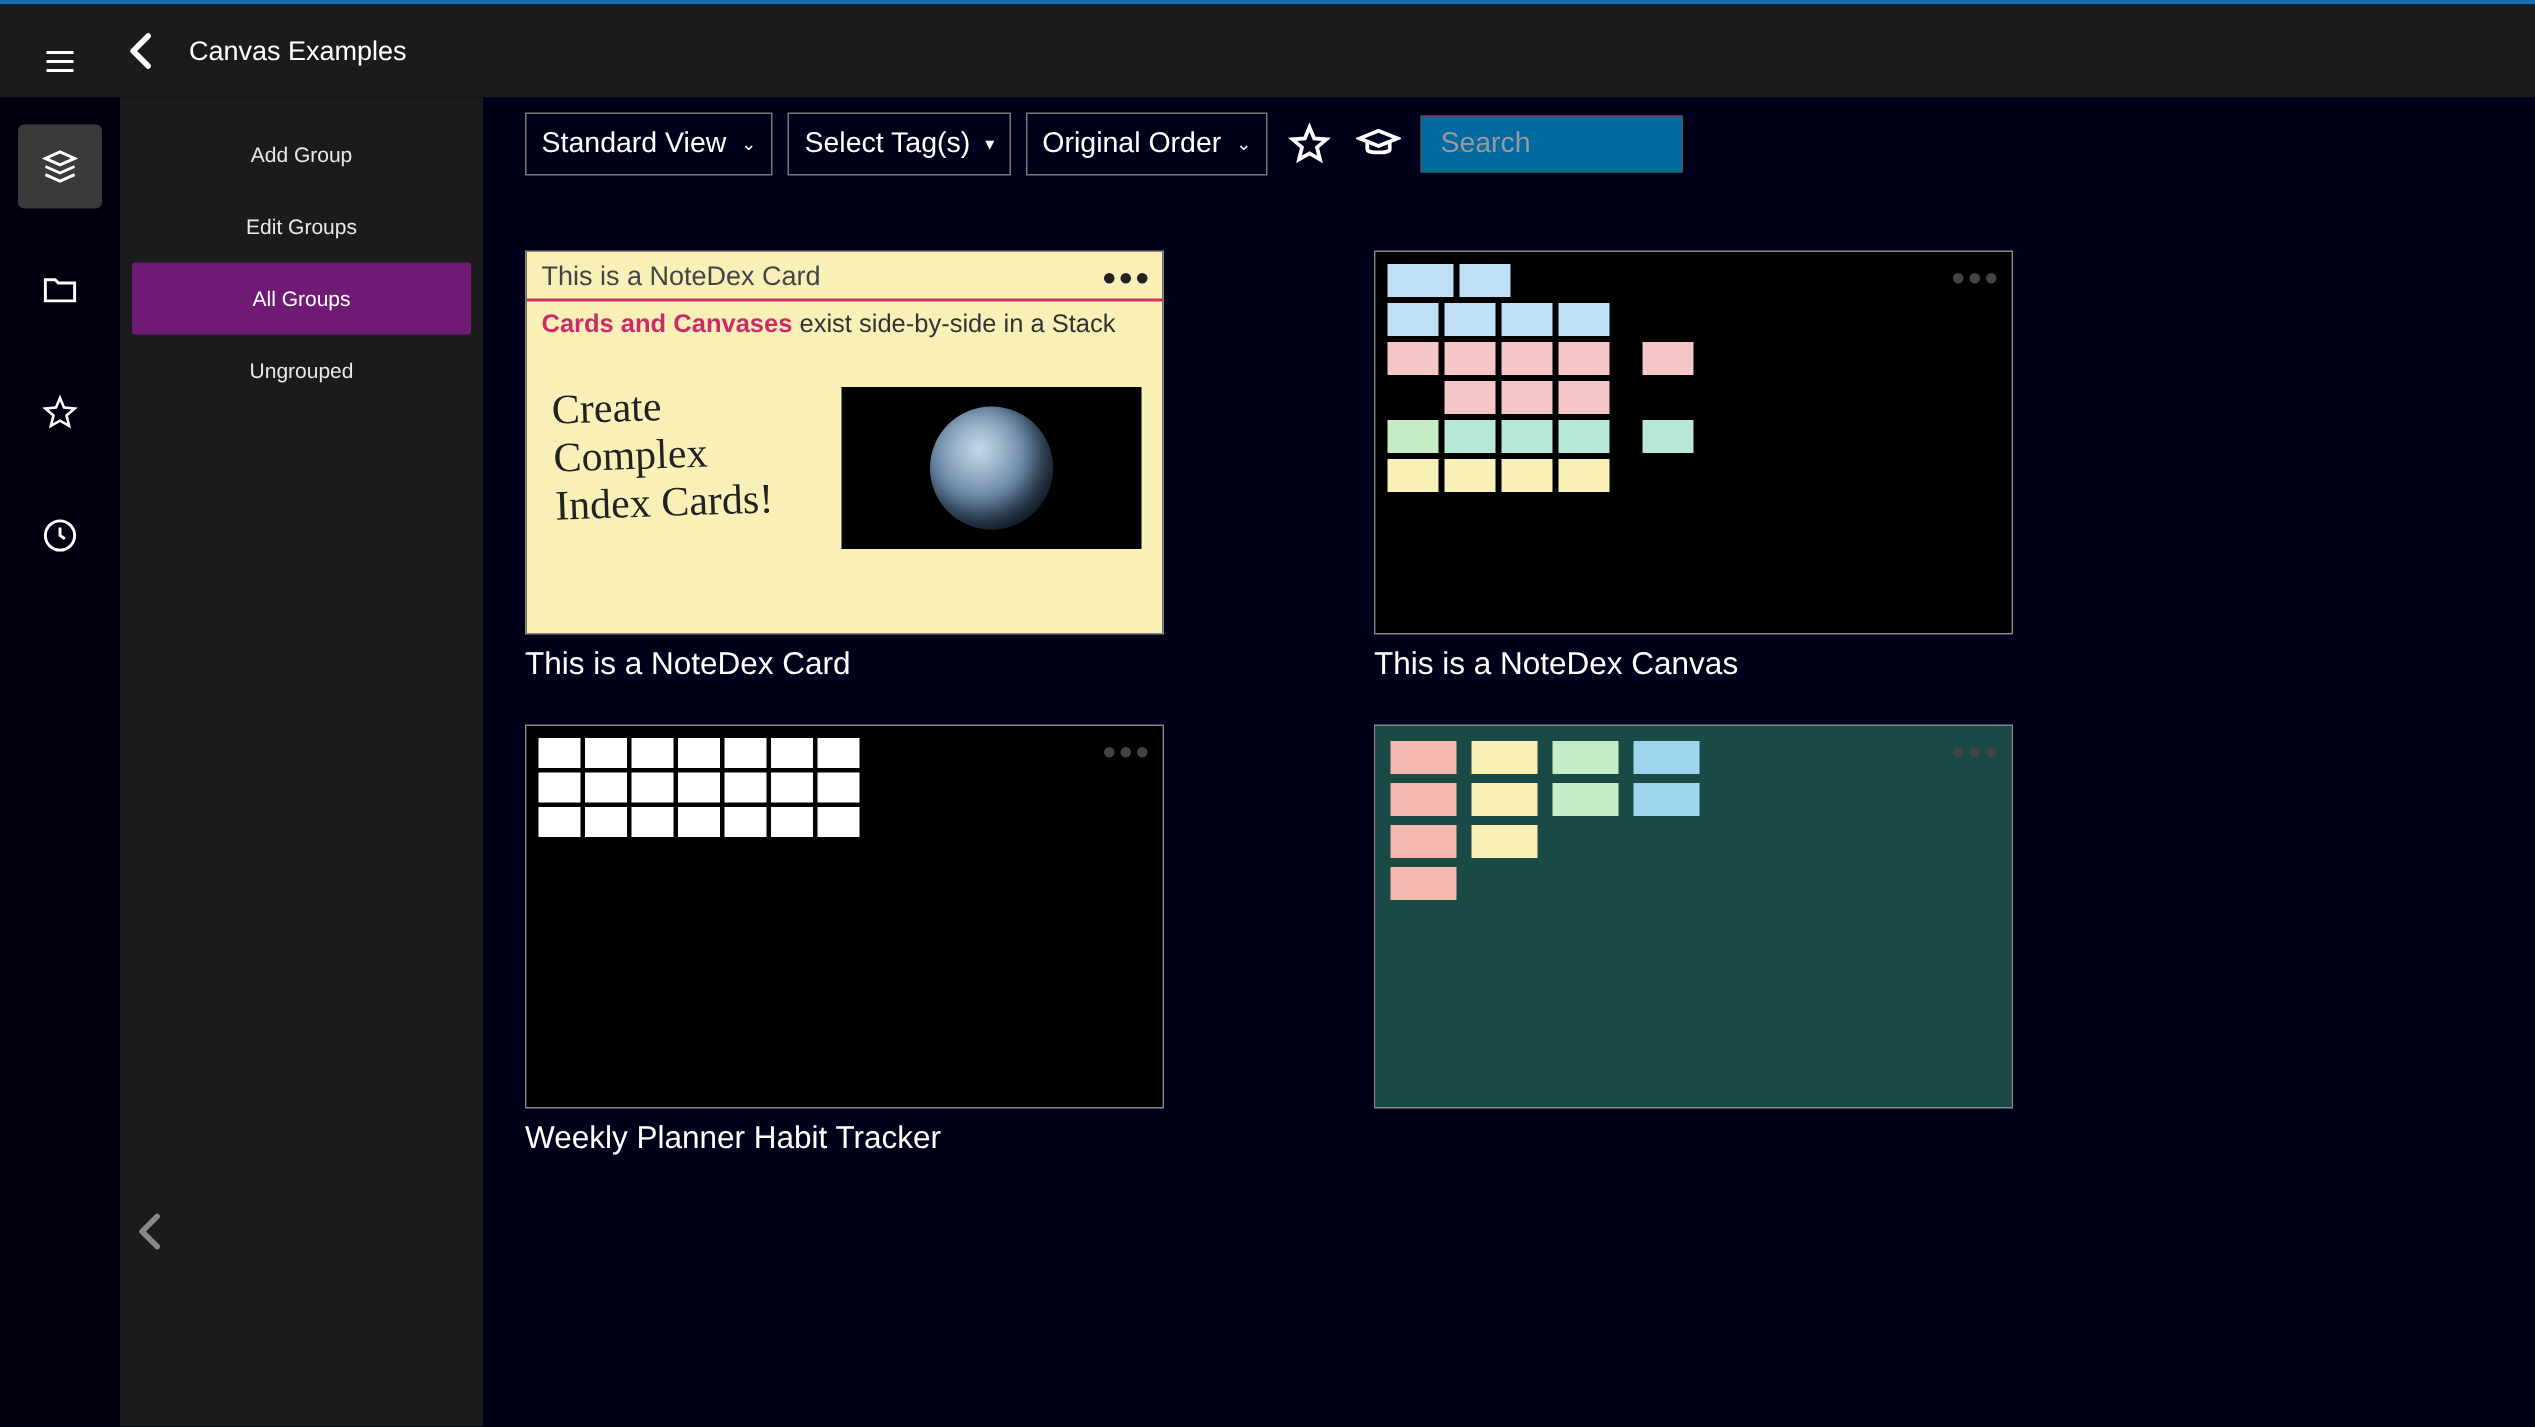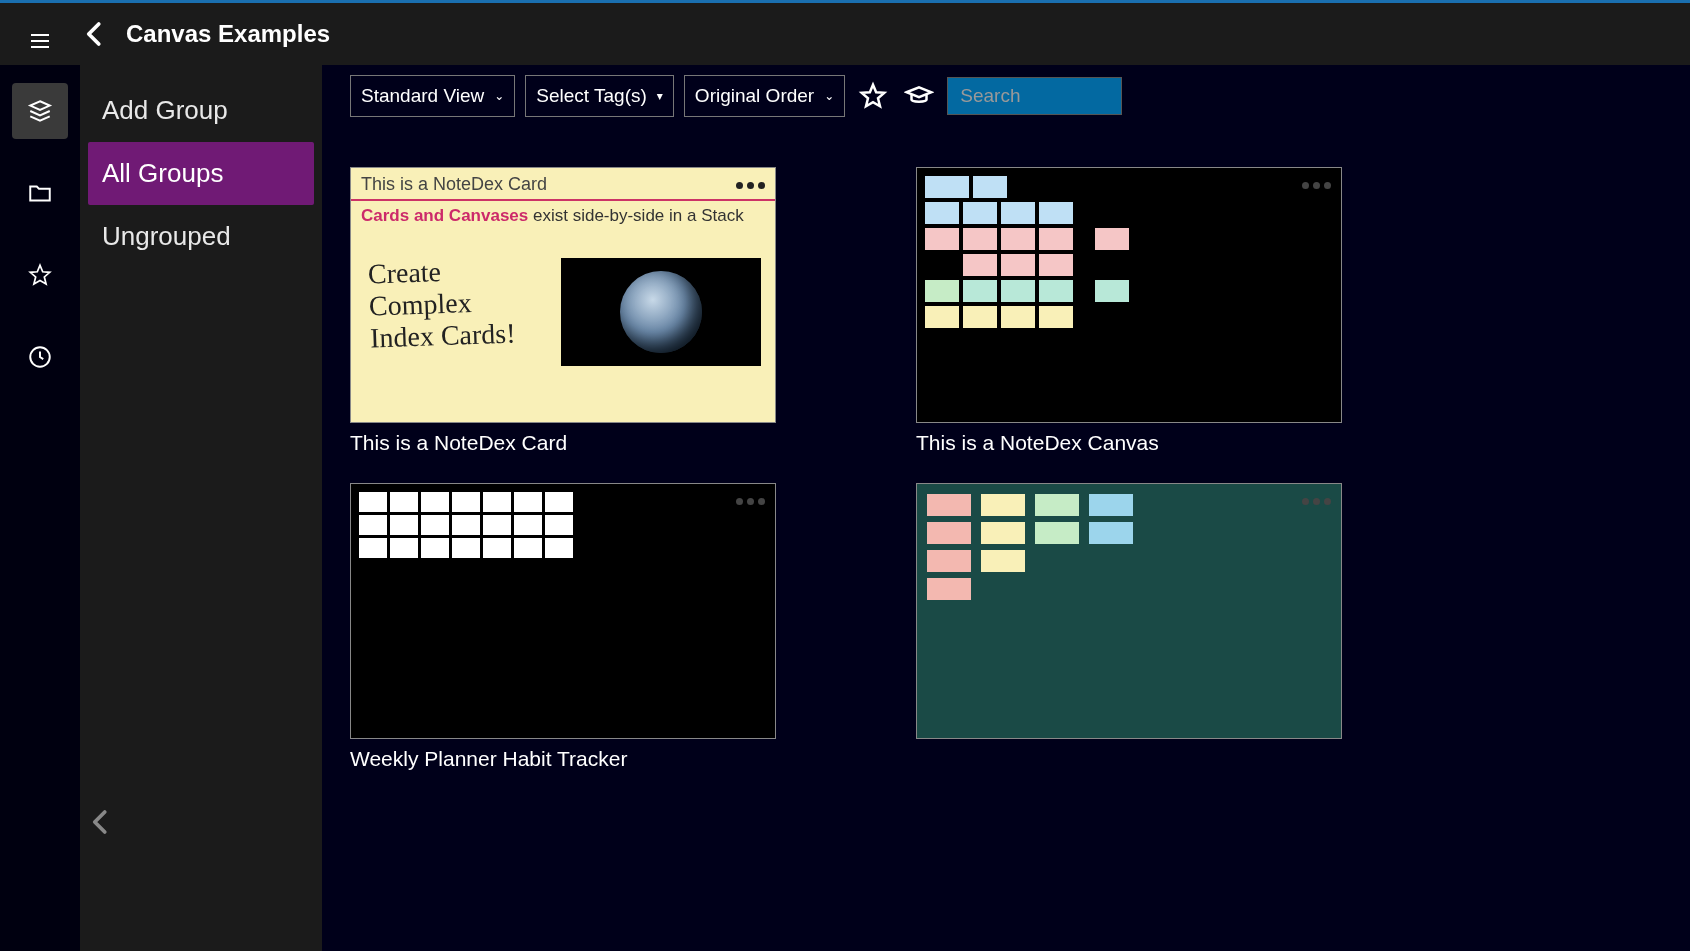--- a/index.html
+++ b/index.html
@@ -24,22 +24,22 @@
     gap: 16px;
   }
   .header-back {
     cursor: pointer;
     display: flex;
     align-items: center;
     justify-content: center;
   }
   .header-back svg { width: 30px; height: 30px; }
   .header-title {
-    font-size: 24px;
-    font-weight: 700;
+    font-size: 18px;
+    font-weight: 400;
     color: #fff;
   }
   .layout {
     display: flex;
     height: calc(100% - 65px);
   }
   .rail {
     width: 80px;
     background: #000010;
     display: flex;
@@ -74,25 +74,26 @@
   .side-panel {
     width: 242px;
     background: #1b1b1b;
     display: flex;
     flex-direction: column;
     padding-top: 14px;
     position: relative;
   }
   .side-item {
     padding: 16px 14px 16px 14px;
-    font-size: 26px;
+    font-size: 14px;
     color: #e8e8e8;
     cursor: pointer;
     margin: 0 8px;
     border-radius: 2px;
+    text-align: center;
   }
   .side-item.active {
     background: #701a75;
     color: #fff;
   }
   .side-collapse {
     position: absolute;
     bottom: 110px;
     left: 6px;
     cursor: pointer;
@@ -303,20 +304,21 @@
     <div class="rail-item">
       <svg viewBox="0 0 24 24">
           <circle cx="12" cy="12" r="9" fill="none" stroke="#fff" stroke-width="1.8"></circle>
           <path d="M12 7 v5 l3 2" fill="none" stroke="#fff" stroke-width="1.8"></path>
         </svg>
     </div>
   </div>
 
   <div class="side-panel">
     <div class="side-item">Add Group</div>
+    <div class="side-item">Edit Groups</div>
     <div class="side-item active">All Groups</div>
     <div class="side-item">Ungrouped</div>
     <div class="side-collapse">
       <svg viewBox="0 0 24 24">
           <path d="M15 4 L7 12 L15 20" stroke="#888" stroke-width="3" fill="none" stroke-linecap="round" stroke-linejoin="round"></path>
         </svg>
     </div>
   </div>
 
   <div class="main">

